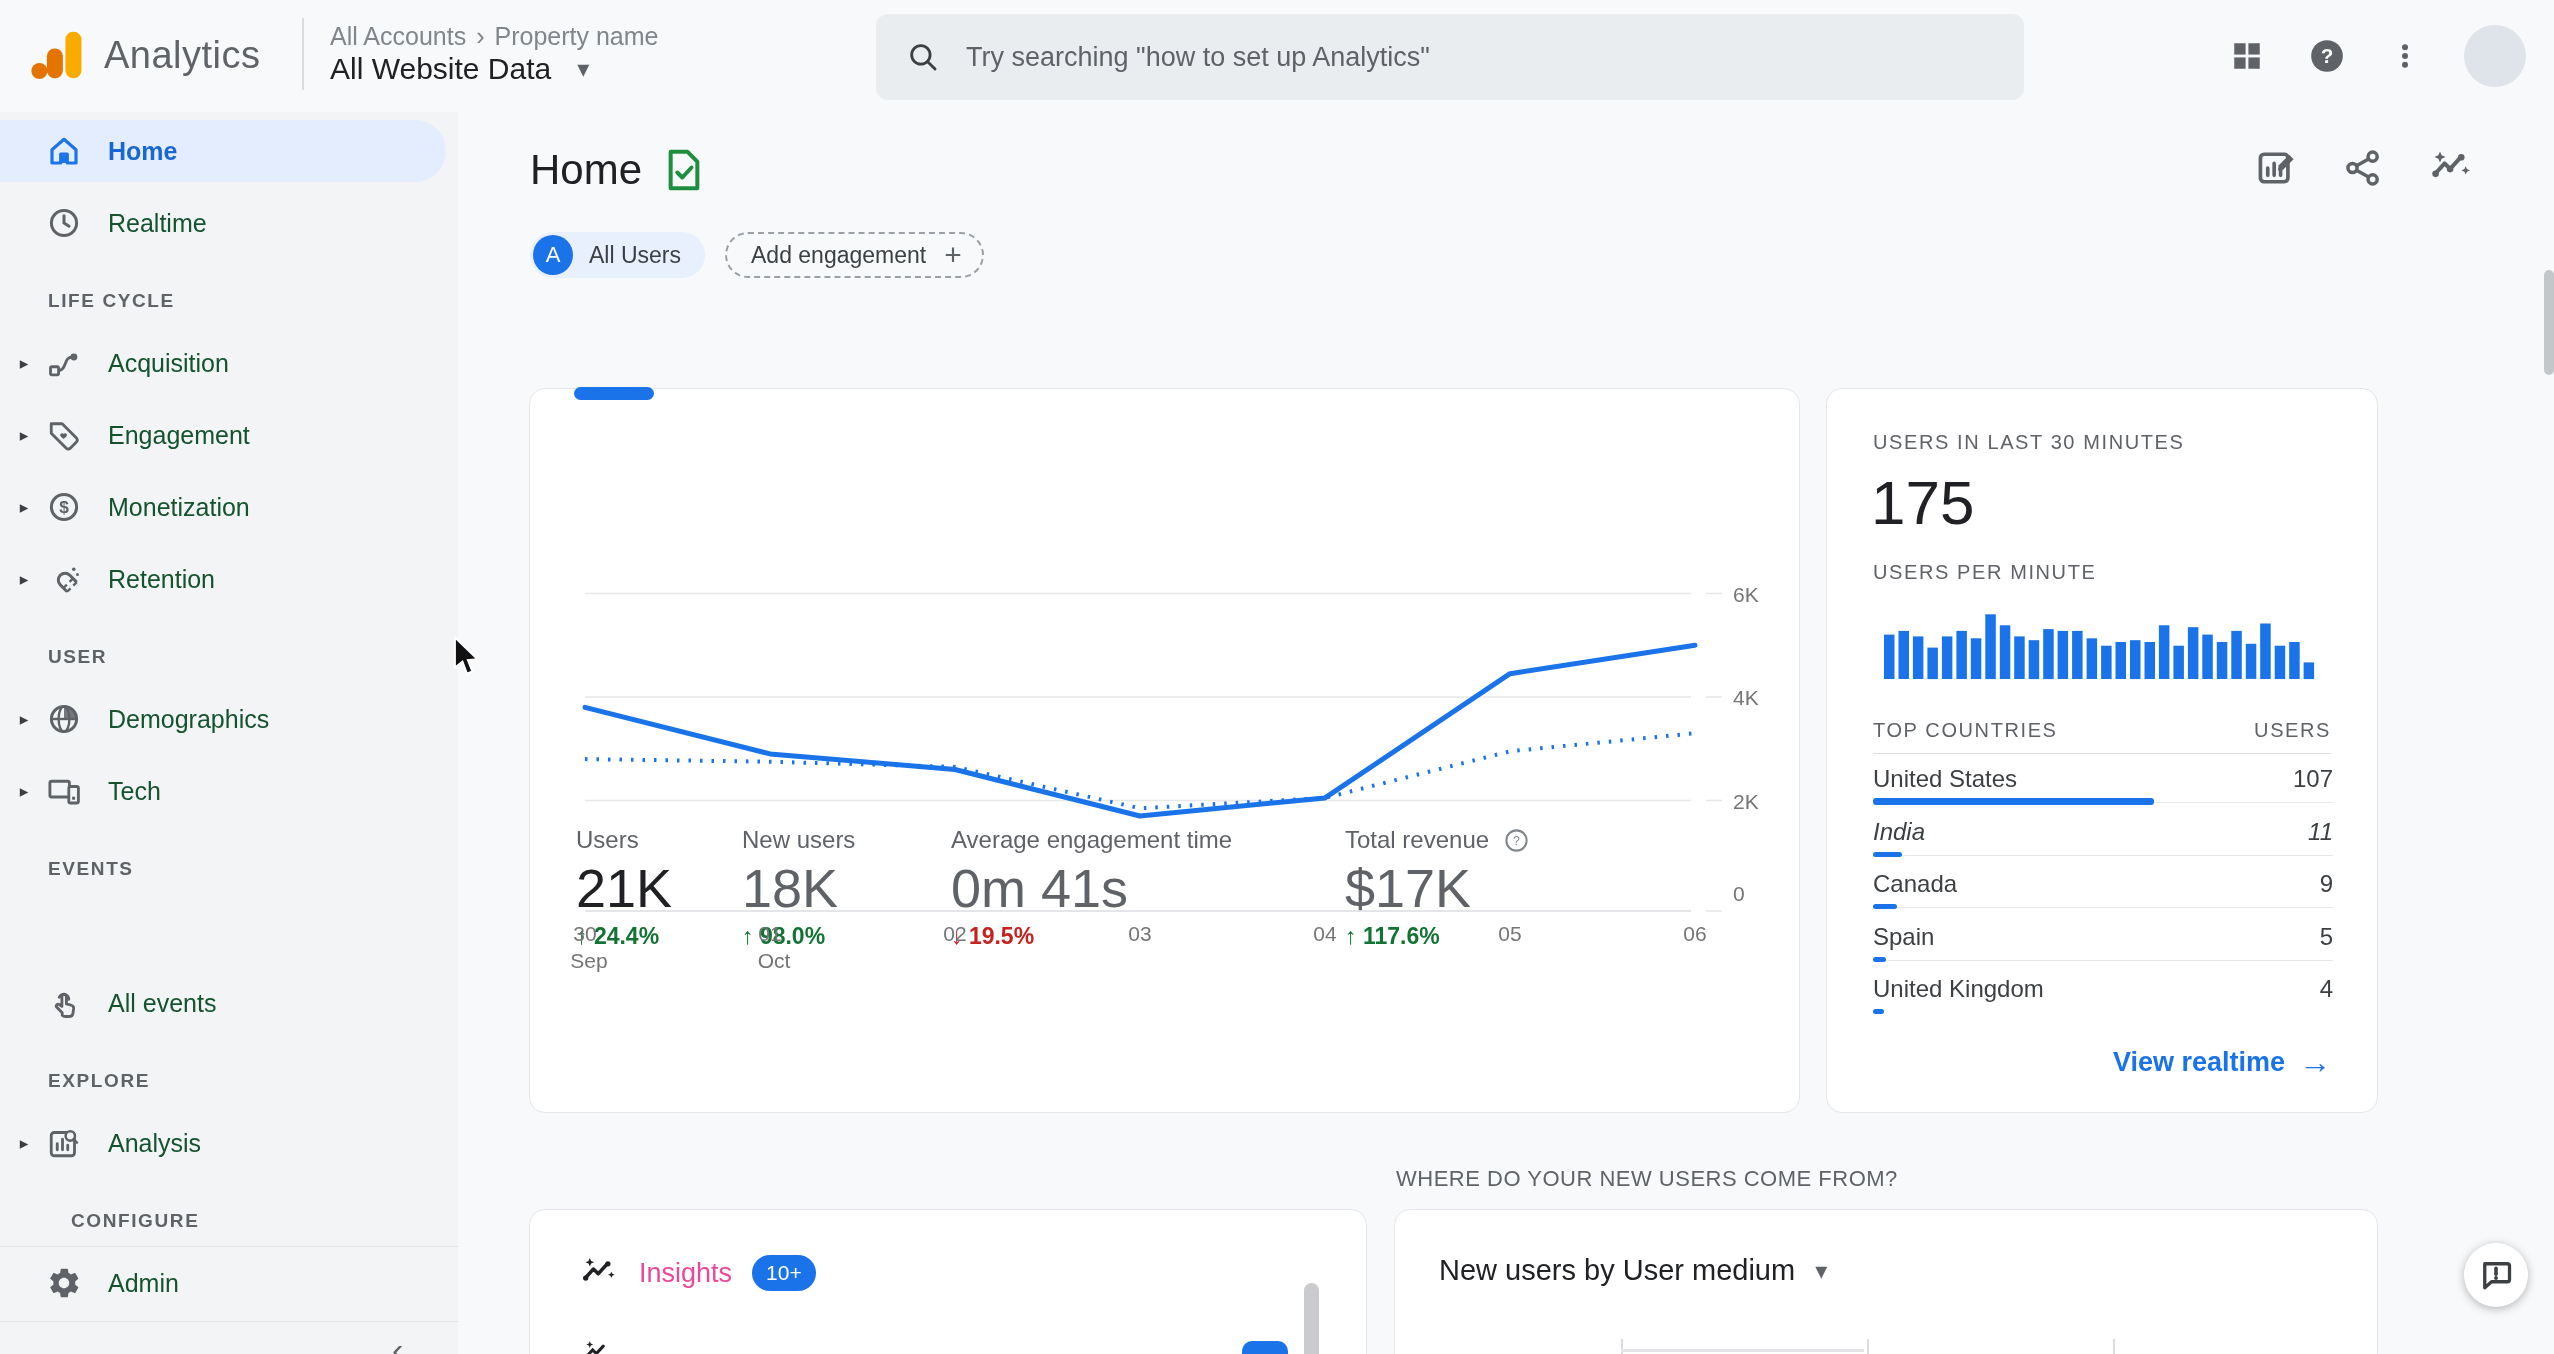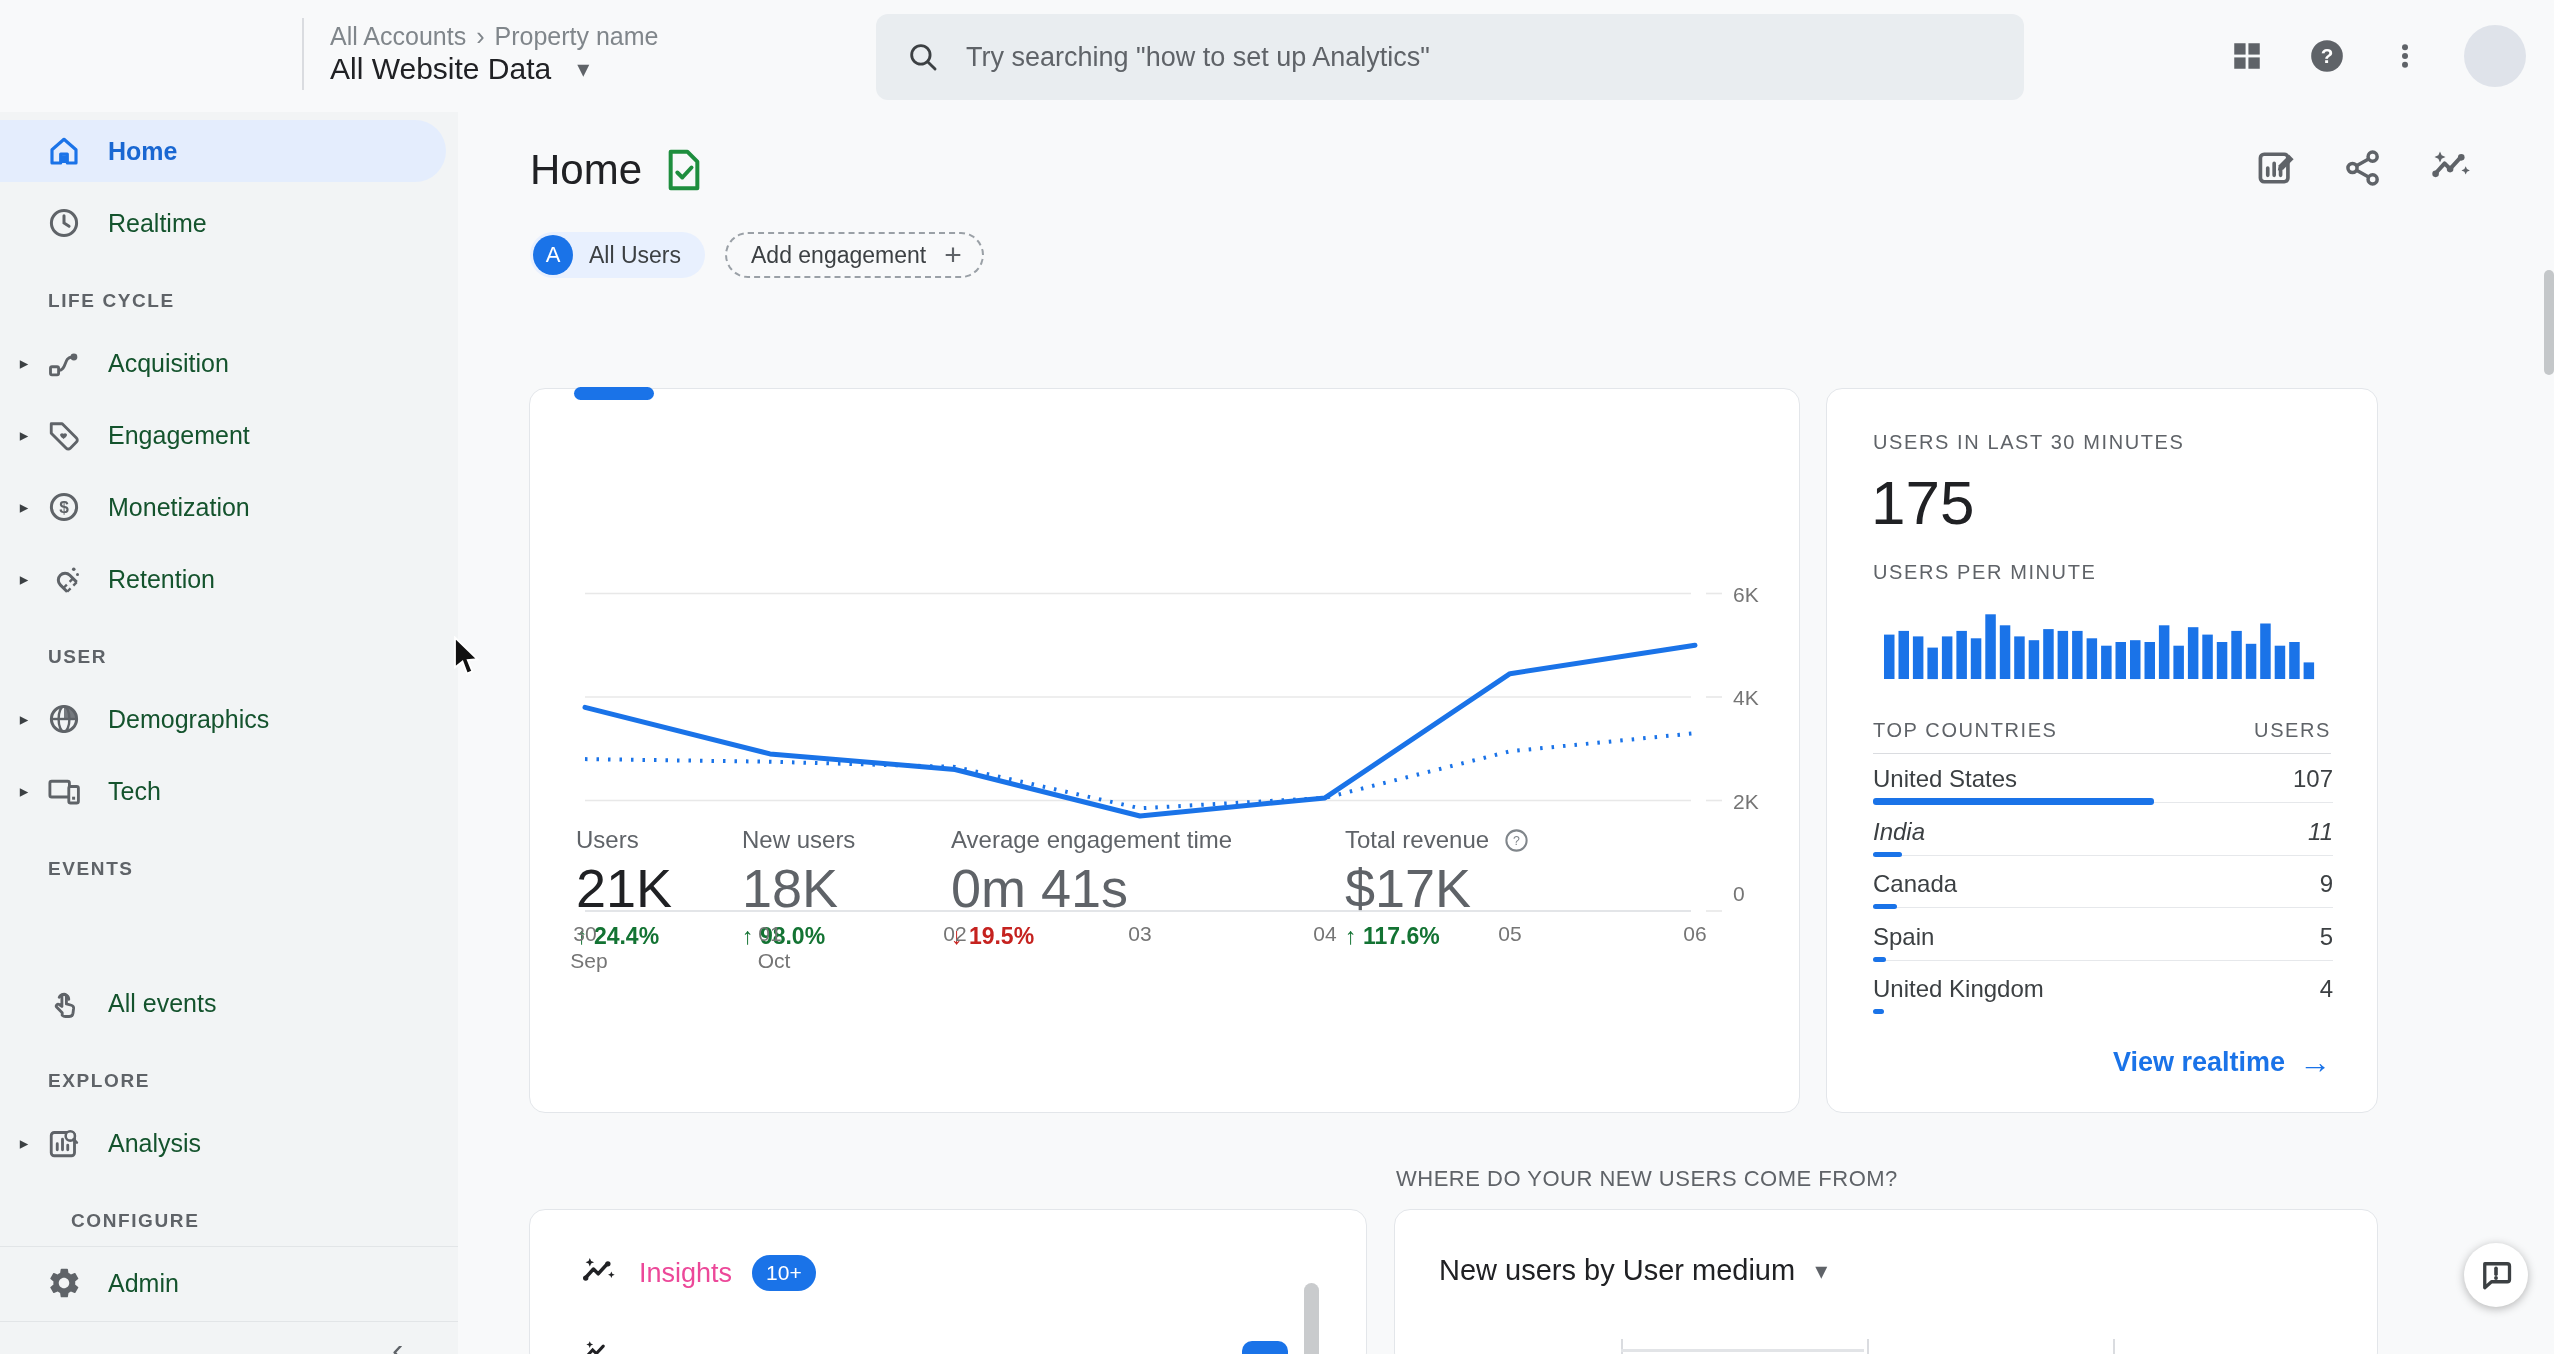--- a/index.html
+++ b/index.html
@@ -80,20 +80,28 @@
   .page-scroll-thumb { position:absolute; right:0; top:270px; width:10px; height:105px; background:#c4c7c9; border-radius:5px; }
   #cursor { position:absolute; left:452px; top:636px; }
   svg { display:block; }
 </style>
 </head>
 <body>
 
 <div id="app">
 
   <header>
+    <div class="logo-wrap">
+      <svg width="62" height="62" viewBox="0 0 24 24">
+        <rect x="14.5" y="3" width="6.2" height="18" rx="3" fill="#f9ab00"></rect>
+        <rect x="7.3" y="9.5" width="6.2" height="11.5" rx="3" fill="#e37400"></rect>
+        <circle cx="4.4" cy="18.2" r="3.1" fill="#e37400"></circle>
+      </svg>
+      <span class="logo-text">Analytics</span>
+    </div>
     <div class="hdr-divider"></div>
     <div class="breadcrumb">
       <span>All Accounts</span>
       <span>›</span>
       <span>Property name</span>
     </div>
     <div class="prop-selector">
       <span>All Website Data</span>
       <span class="caret">▾</span>
     </div>

